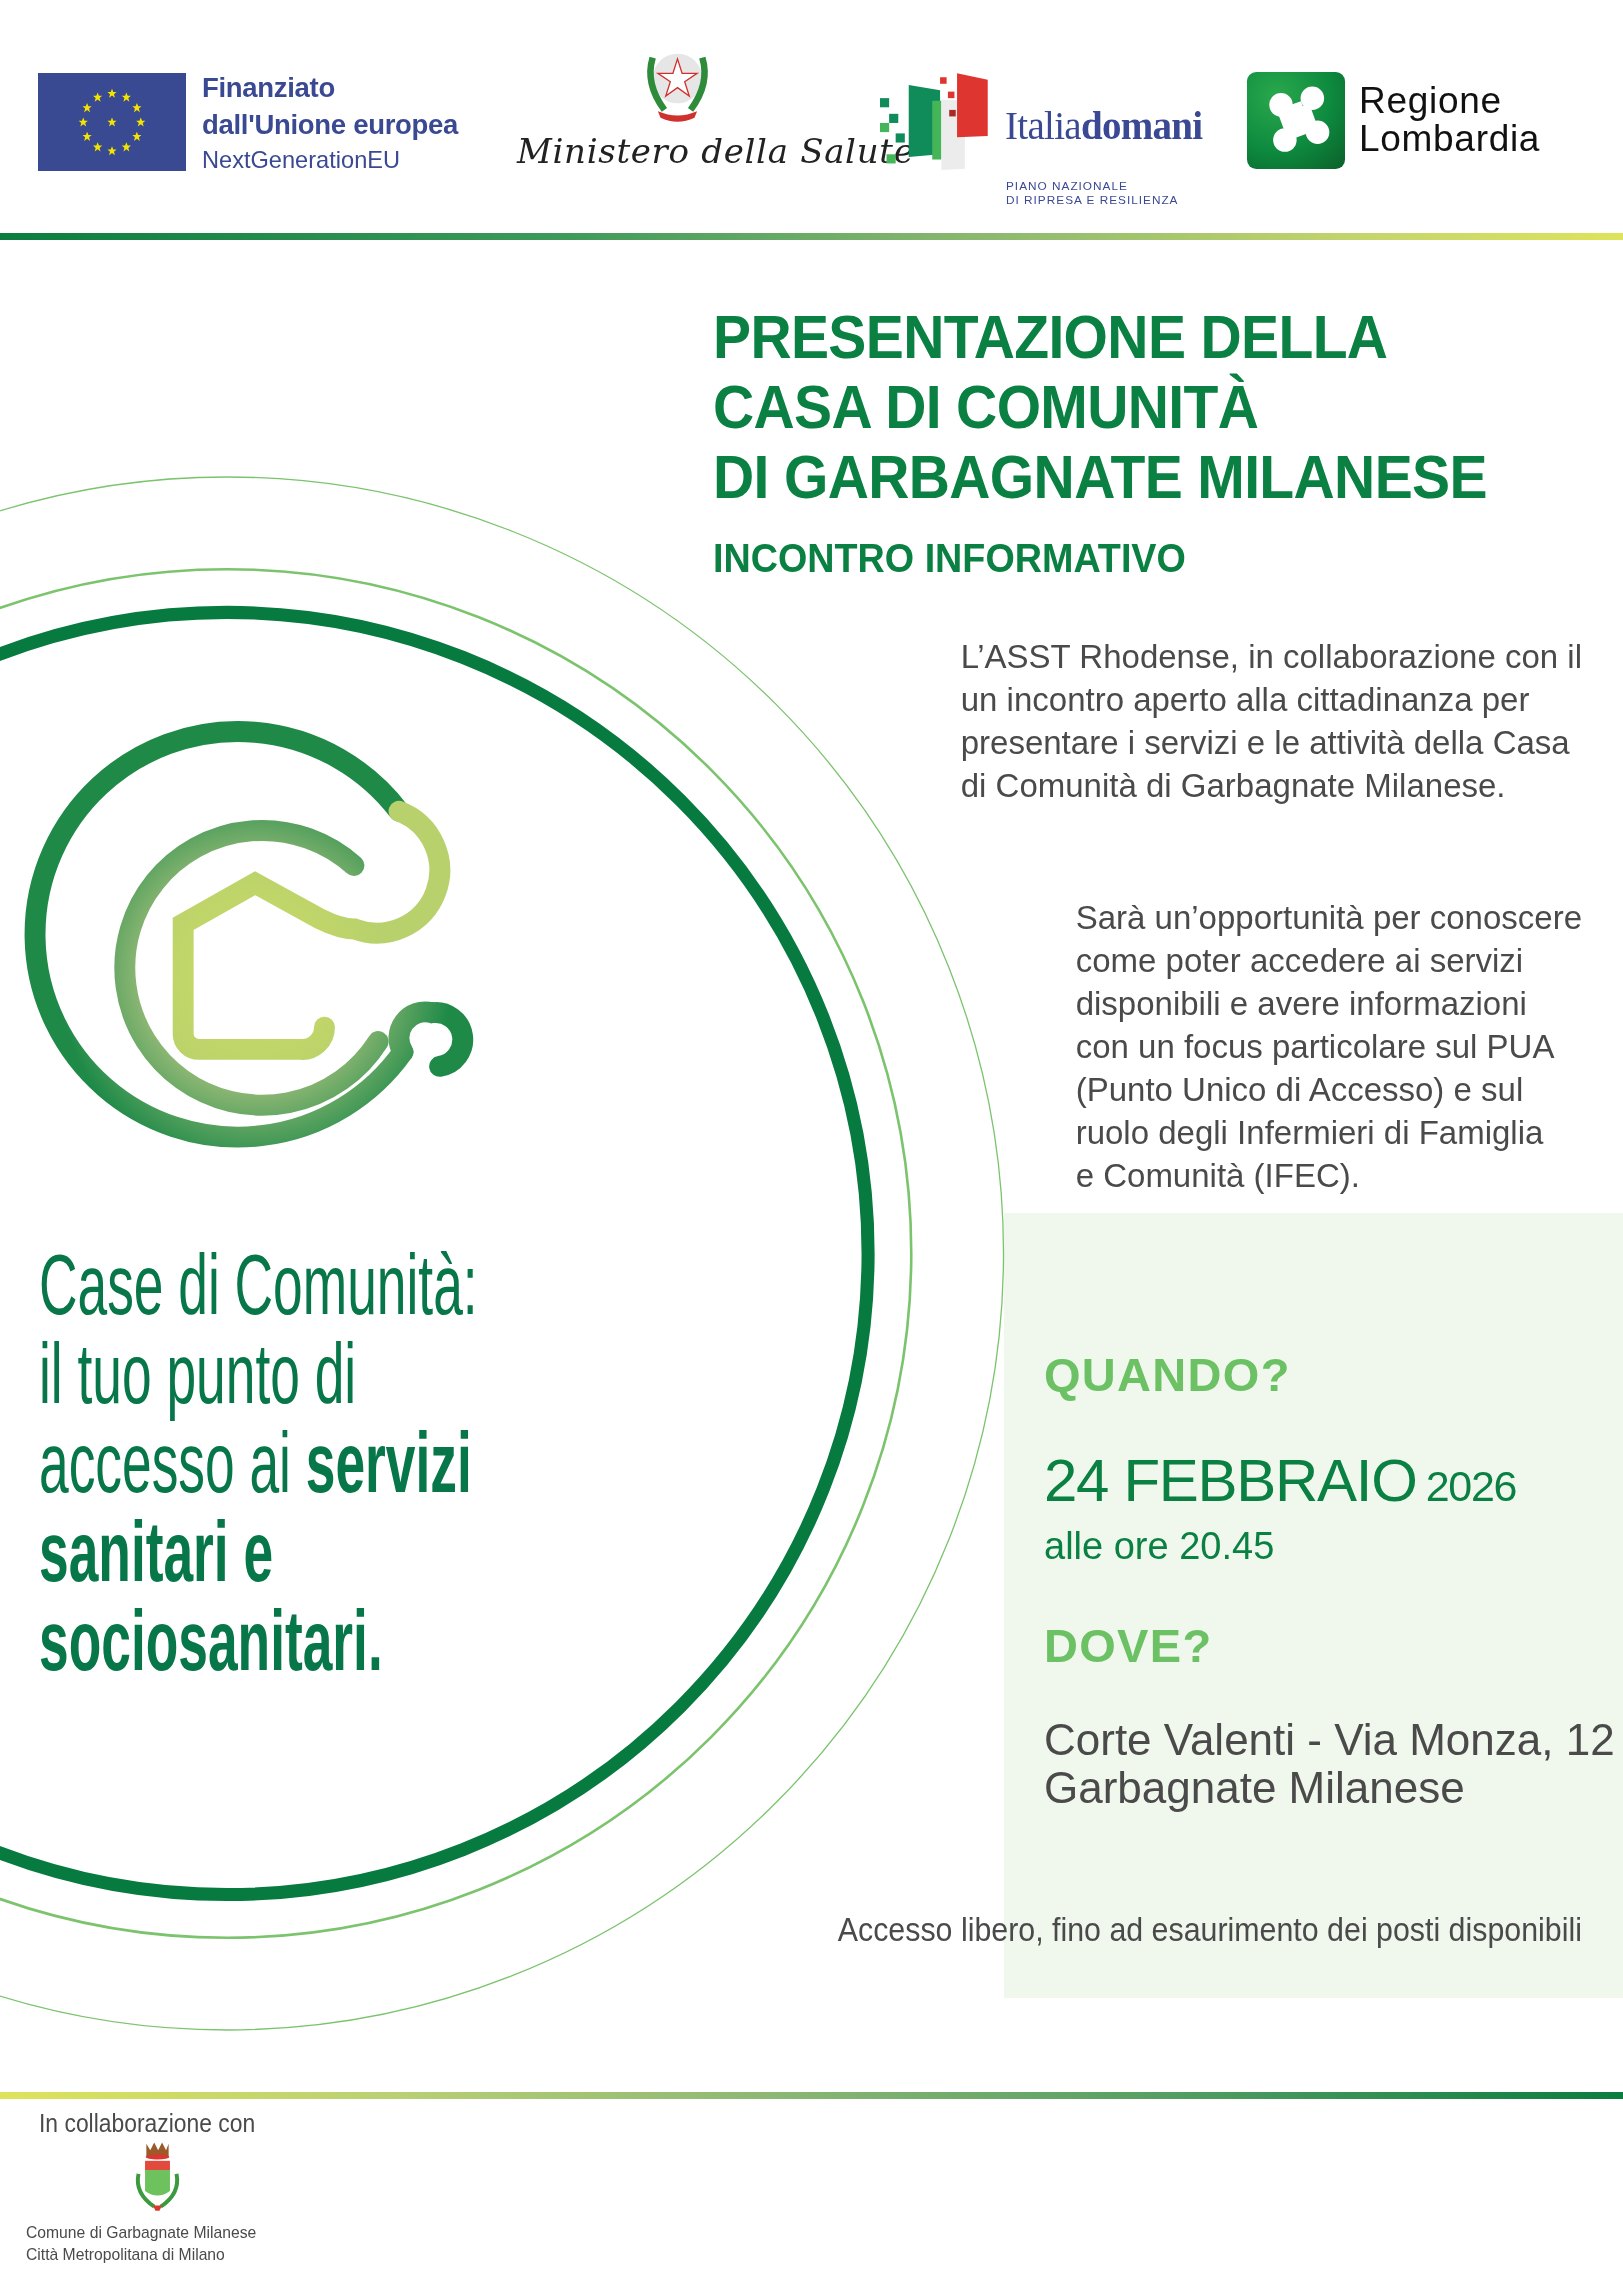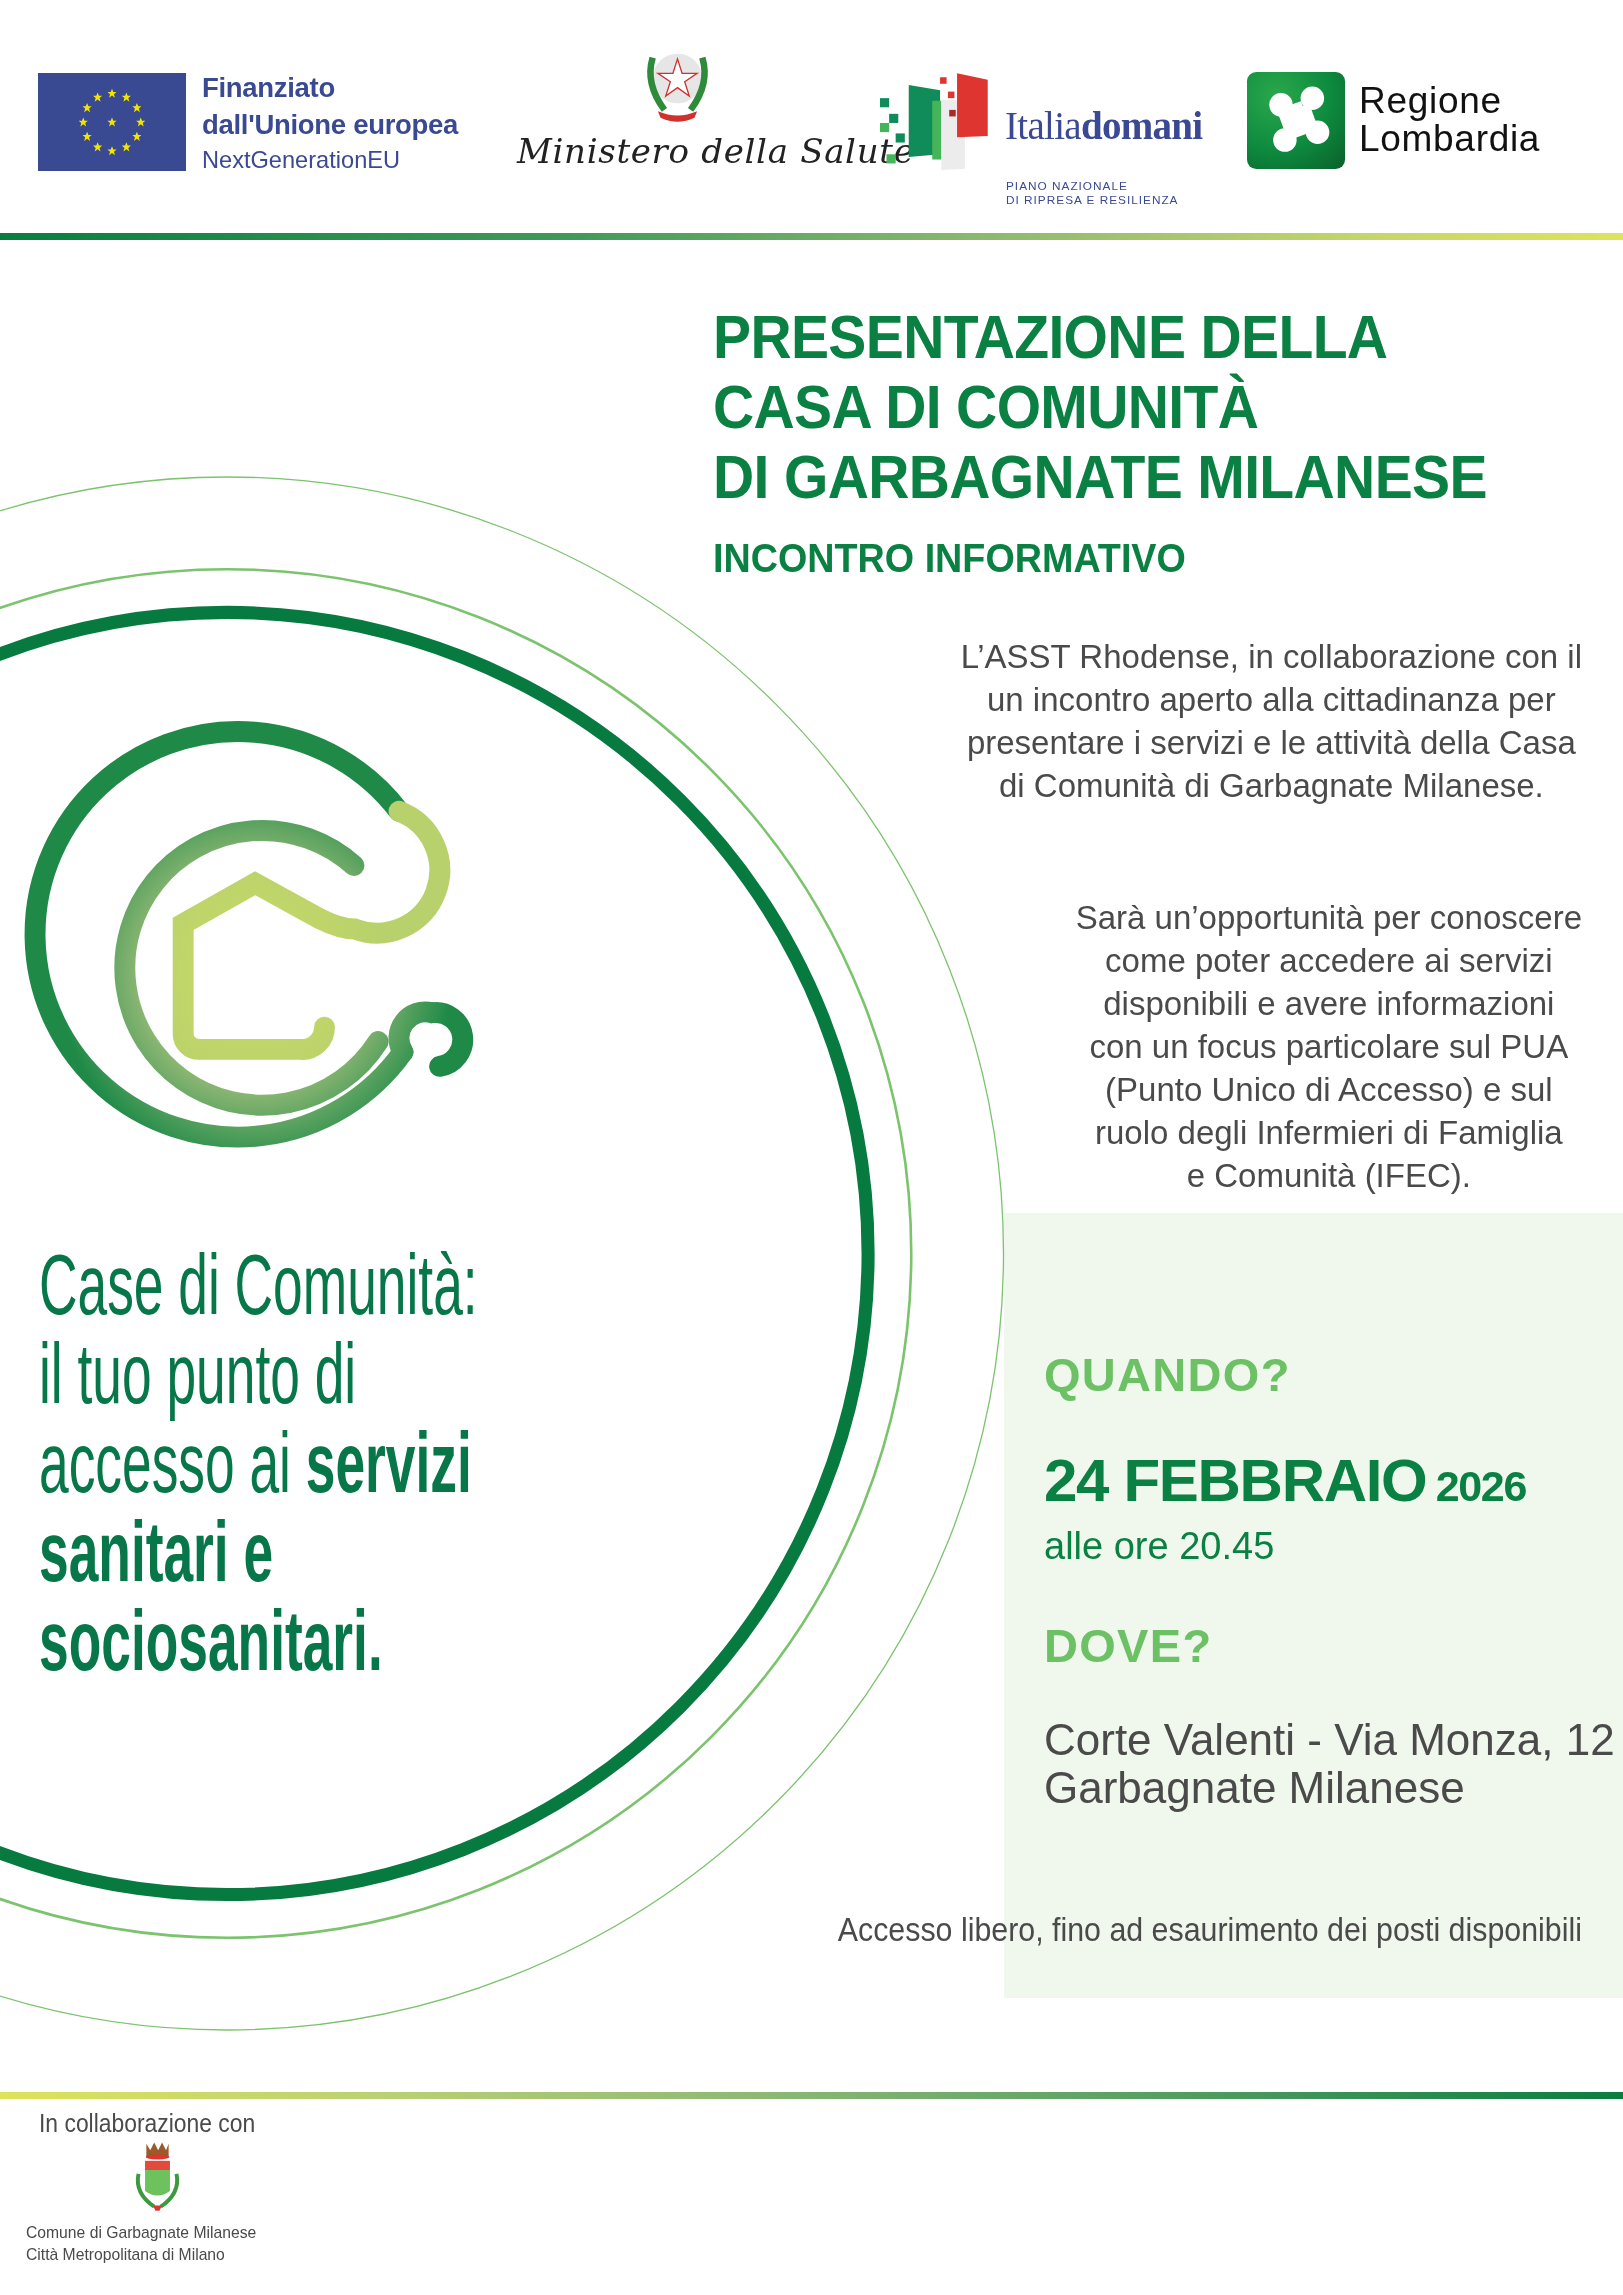--- a/index.html
+++ b/index.html
@@ -39,34 +39,34 @@
   
   .panel { left: 1004px; top: 1213px; width: 619px; height: 785px; background: #f0f7ec; }
 
   
   .title { left: 713px; top: 302px; color: #0a8043; font-weight: bold; font-size: 62px; line-height: 70px;
            letter-spacing: -0.7px; transform: scaleX(0.92); transform-origin: left top; white-space: nowrap; }
   .title span { display:block; }
   .subtitle { left: 713px; top: 535px; color: #0a8043; font-weight: bold; font-size: 41px;
               transform: scaleX(0.92); transform-origin: left top; white-space: nowrap; }
 
-  .para { right: 41px; text-align: center; font-size: 33px; line-height: 43px; color: #4a4a4a; white-space: nowrap; }
+  .para { right: 41px; text-align: left; font-size: 33px; line-height: 43px; color: #4a4a4a; white-space: nowrap; }
   .para span { display:block; }
   .para1 { top: 635px; }
   .para2 { top: 896px; }
 
   
   .tagline { left: 39px; top: 1240px; color: #077649; font-size: 86px; line-height: 89px;
              transform: scaleX(0.62); transform-origin: left top; white-space: nowrap; }
   .tagline span { display:block; }
   .tagline b { font-weight: bold; }
 
   
   .quando { left: 1044px; top: 1347px; color: #6cc164; font-weight: bold; font-size: 47px; letter-spacing: 1.3px; }
-  .date { left: 1044px; top: 1446px; color: #0a8043; font-weight: bold; white-space: nowrap; letter-spacing: -1.3px; }
+  .date { left: 1044px; top: 1446px; color: #0a8043; font-weight: normal; white-space: nowrap; letter-spacing: -1.3px; }
   .date .big { font-size: 60px; }
   .date .yr { font-size: 43px; margin-left: 9.2px; }
   .time { left: 1044px; top: 1525px; color: #0a8043; font-size: 38px; }
   .dove { left: 1044px; top: 1618px; color: #6cc164; font-weight: bold; font-size: 47px; letter-spacing: 1.3px; }
   .addr { left: 1044px; top: 1716px; font-size: 44px; line-height: 48px; color: #4a4a4a; }
   .addr span { display:block; }
   .access { right: 41px; top: 1911px; font-size: 33px; color: #4a4a4a; white-space: nowrap;
             transform: scaleX(0.92); transform-origin: right top; }
 
   

